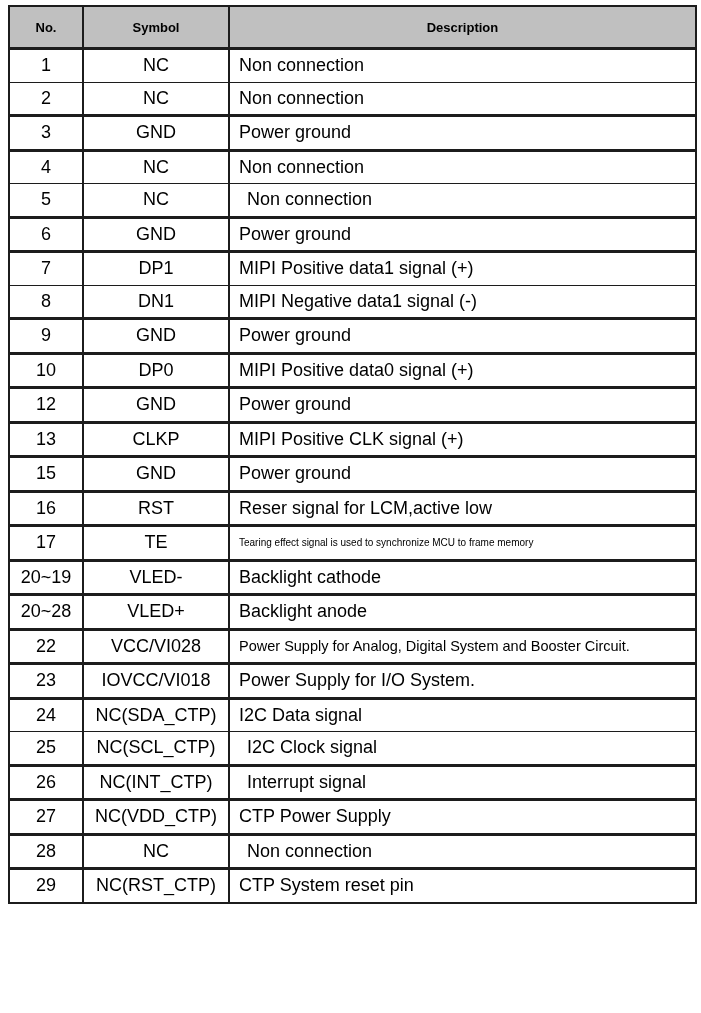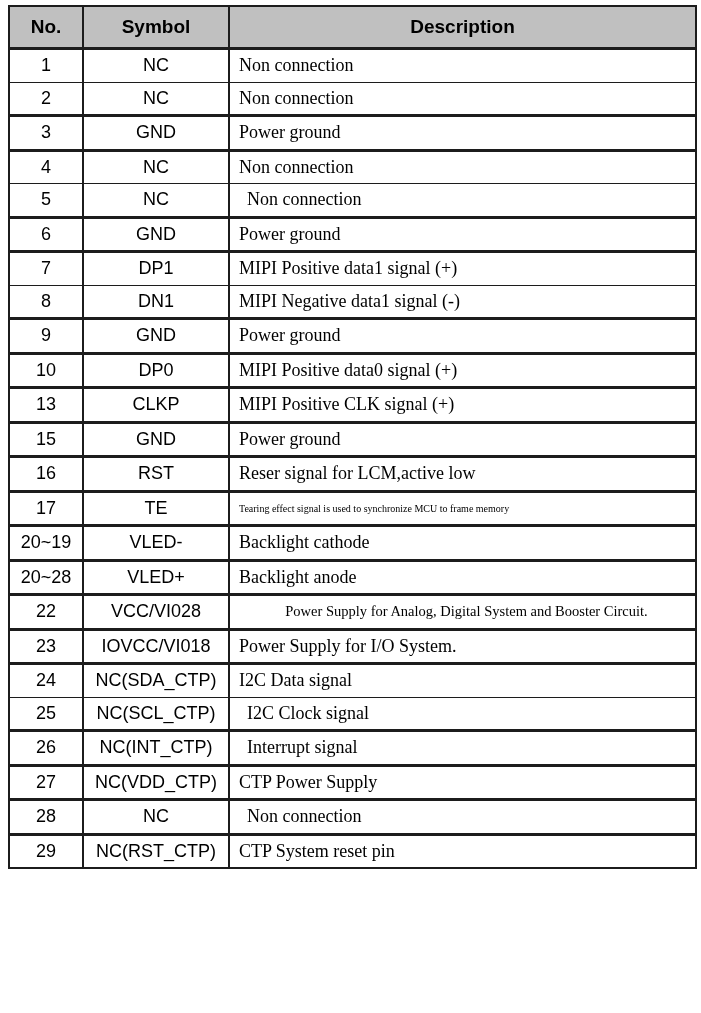--- a/index.html
+++ b/index.html
@@ -25,40 +25,40 @@
 
   th, td {
     border-left: 2px solid var(--border-color, #1c1c1c);
     border-right: 2px solid var(--border-color, #1c1c1c);
     overflow: hidden;
     white-space: nowrap;
   }
   thead th {
     background: var(--header-bg, #c0c0c0);
     height: 38px;
-    font-size: 19px;
+    font-size: 13px;
     font-weight: bold;
     text-align: center;
     vertical-align: middle;
     border-bottom: 3px solid var(--border-color, #1c1c1c);
   }
   tbody td {
     height: 29.5px;
     font-size: 18px;
     vertical-align: middle;
     border-top: 3px solid var(--border-color, #1c1c1c);
   }
   tbody tr.joined td {
     border-top: 1px solid var(--border-color, #1c1c1c);
   }
   td.c-no   { text-align: center; }
   td.c-sym  { text-align: center; }
-  td.c-desc { text-align: left; padding-left: 9px; font-family: Liberation Serif, serif; }
+  td.c-desc { text-align: left; padding-left: 9px; }
   td.c-desc.indent { padding-left: 17px; }
-  td.c-desc.sm { font-size: 14.5px; text-align: center; }
+  td.c-desc.sm { font-size: 14.5px; }
   td.c-desc.xs { font-size: 10px; }
 </style>
 </head>
 <body>
 
 <table class="pin-table">
   <colgroup>
     <col class="col-no">
     <col class="col-symbol">
     <col class="col-desc">
@@ -115,20 +115,25 @@
     <td class="c-no">9</td>
     <td class="c-sym">GND</td>
     <td class="c-desc">Power ground</td>
   </tr>
       <tr>
     <td class="c-no">10</td>
     <td class="c-sym">DP0</td>
     <td class="c-desc">MIPI Positive data0 signal (+)</td>
   </tr>
       <tr>
+    <td class="c-no">12</td>
+    <td class="c-sym">GND</td>
+    <td class="c-desc">Power ground</td>
+  </tr>
+      <tr>
     <td class="c-no">13</td>
     <td class="c-sym">CLKP</td>
     <td class="c-desc">MIPI Positive CLK signal (+)</td>
   </tr>
       <tr>
     <td class="c-no">15</td>
     <td class="c-sym">GND</td>
     <td class="c-desc">Power ground</td>
   </tr>
       <tr>

